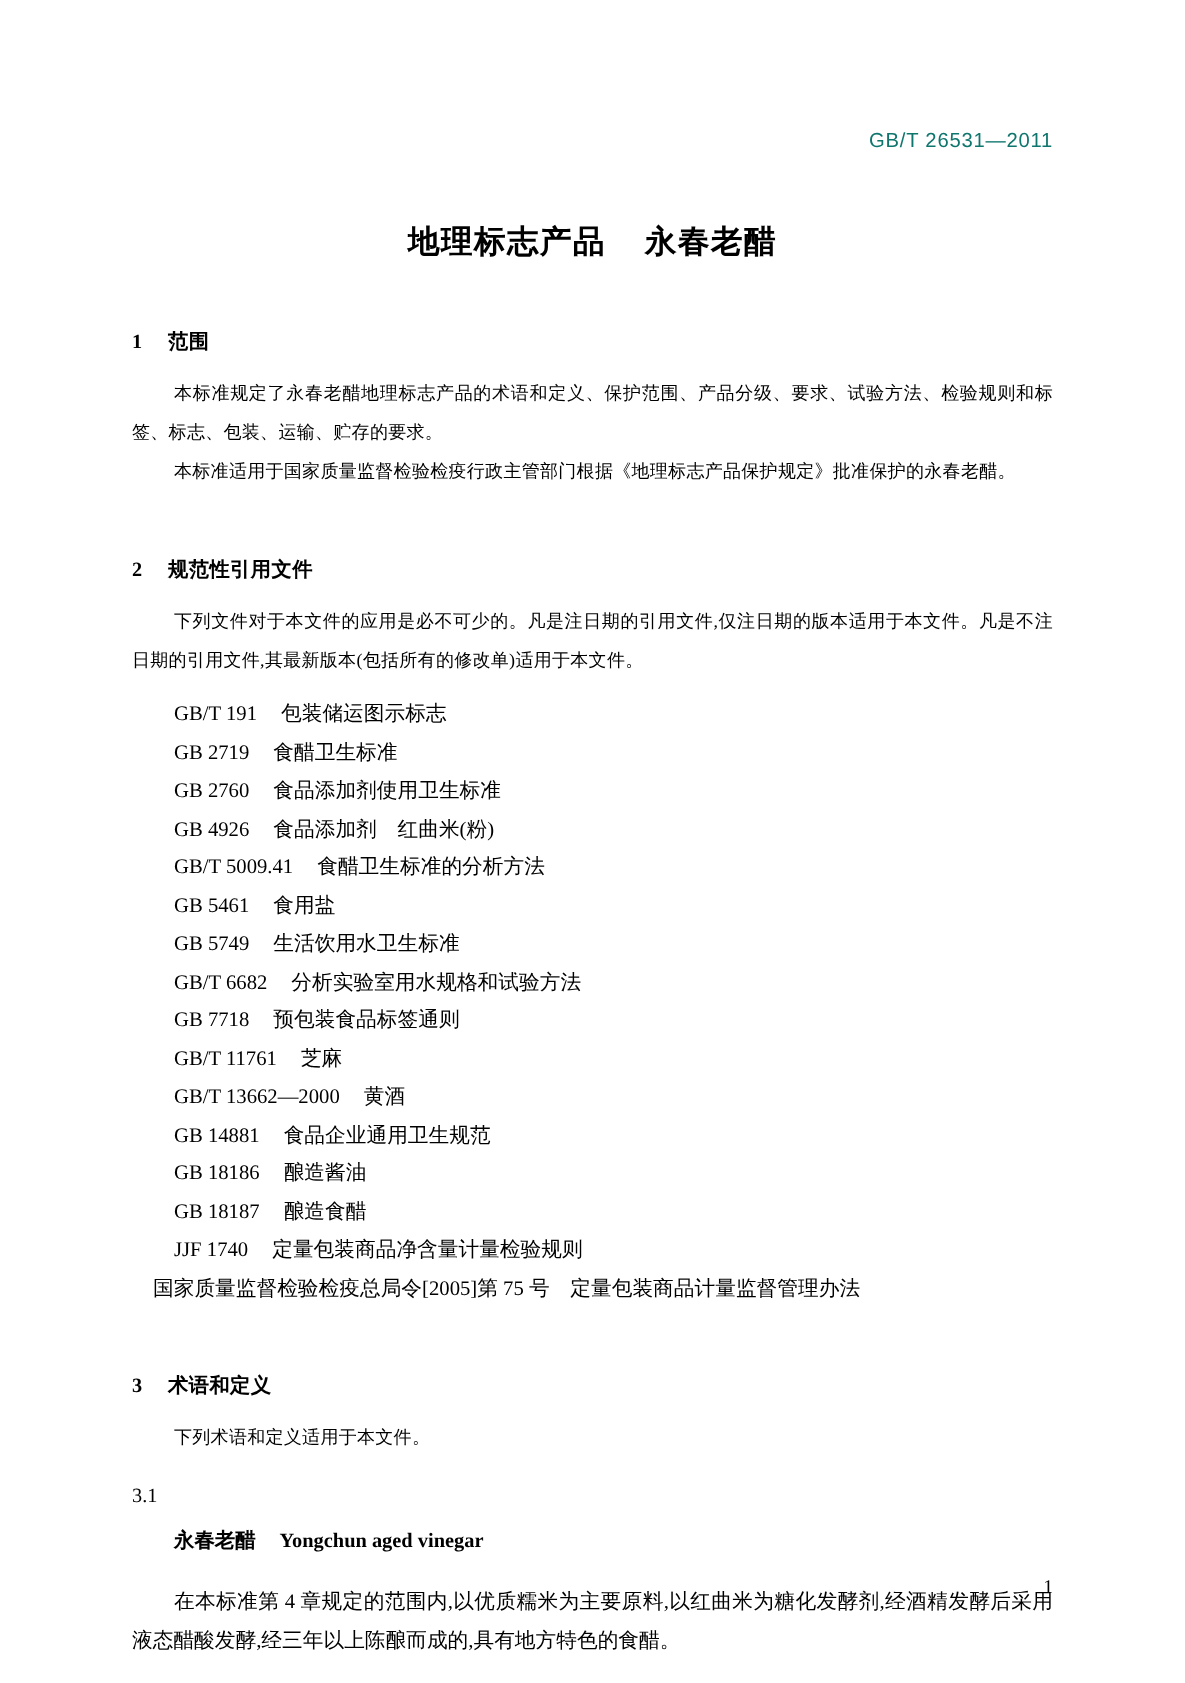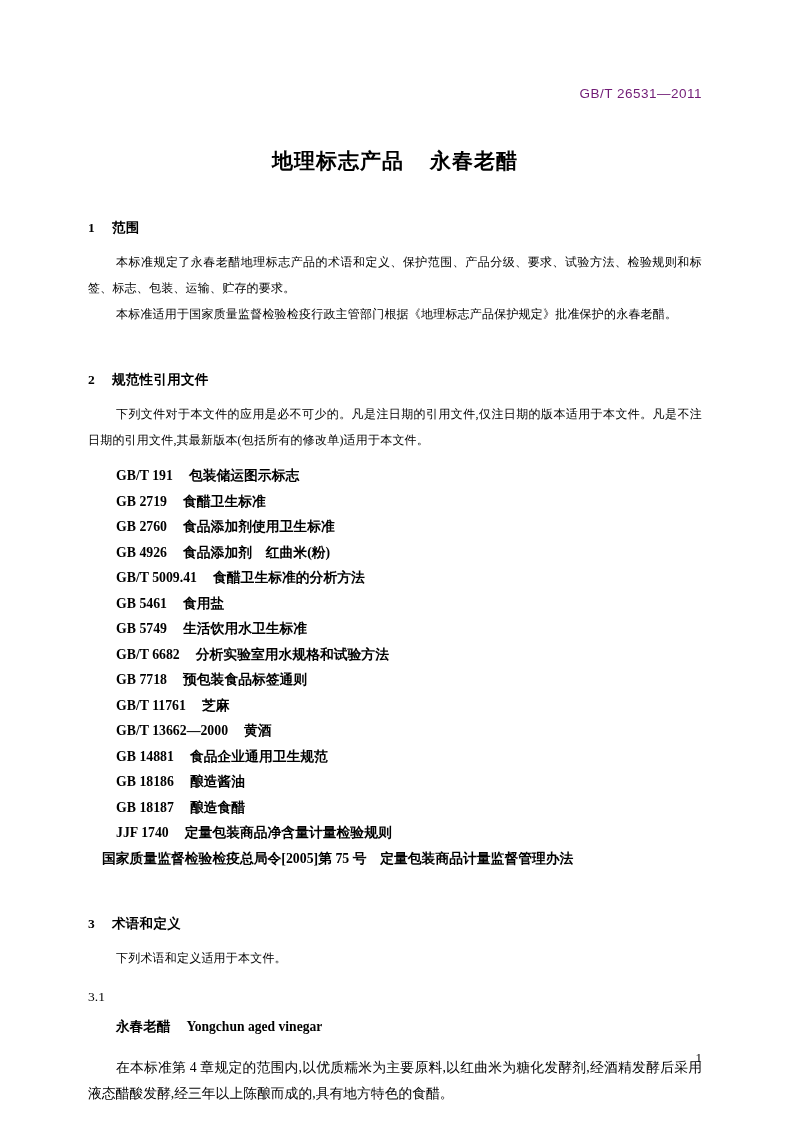--- a/index.html
+++ b/index.html
@@ -21,21 +21,21 @@
     height: 1122px;
     box-sizing: border-box;
     padding: 0 88px;
   }
   .header {
     text-align: right;
     font-family: "Liberation Sans", sans-serif;
     font-size: 13.5px;
     letter-spacing: 0.5px;
     padding-top: 86px;
-    color: #701a75;
+    color: #0f766e;
   }
   .doc-title {
     text-align: center;
     font-size: 21px;
     font-weight: bold;
     letter-spacing: 1px;
     margin-top: 46px;
     margin-bottom: 0;
   }
   .doc-title .gap {
@@ -64,21 +64,20 @@
   .para.indent {
     text-indent: 28px;
   }
   .para.tight {
     margin-top: 0;
   }
   .ref-list {
     margin: 10px 0 0 0;
     padding: 0;
     list-style: none;
-    font-weight: bold;
   }
   .ref-list li {
     font-size: 13.8px;
     line-height: 25.5px;
     padding-left: 28px;
     white-space: nowrap;
   }
   .ref-list li.wide {
     padding-left: 14px;
   }

